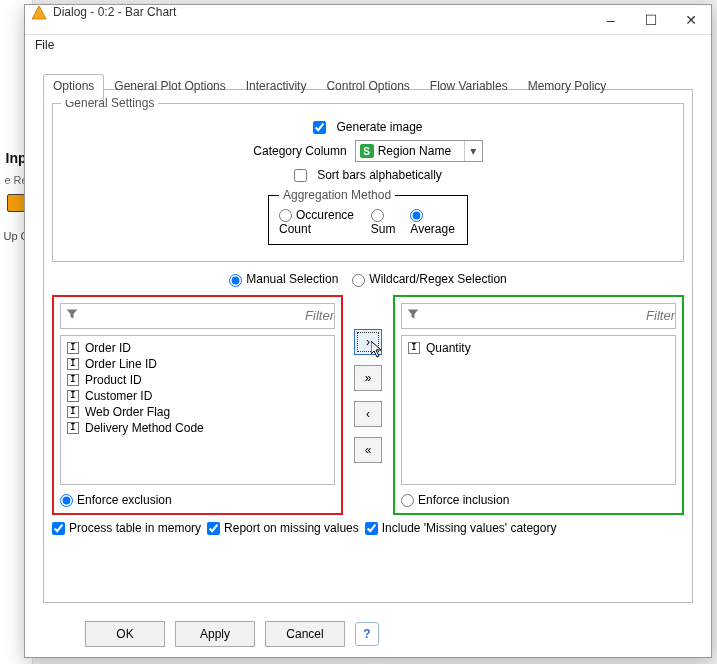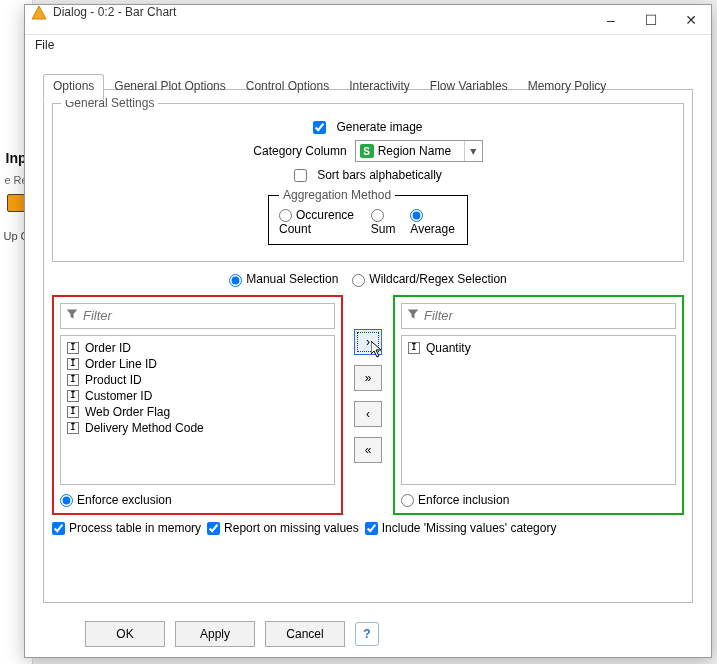--- a/index.html
+++ b/index.html
@@ -70,21 +70,21 @@
   .selection-row { display:flex; align-items:center; justify-content:center; gap:14px; margin:6px 0 8px 0;}
 
   .dual { display:flex; gap:10px; align-items:stretch; }
   .listbox { flex:1; border:2px solid; padding:6px; display:flex; flex-direction:column; }
   .listbox.red { border-color:#d81e1e; }
   .listbox.green { border-color:#17a820; }
   .filter {
     display:flex; align-items:center; border:1px solid #bbb; height:26px; margin-bottom:6px;
   }
   .filter .f-icon { width:22px; text-align:center; color:#666;}
-  .filter input { flex:1; border:none; outline:none; font-style:italic; color:#4c1d95; font-size:13px; height:100%; background:transparent; padding:0;}
+  .filter input { flex:1; border:none; outline:none; font-style:italic; color:#4c1d95; font-size:13px; height:100%; background:transparent; padding:0;text-align:right;}
   .list-area {
     flex:1; border:1px solid #bbb; background:#fff; padding:4px 6px; min-height:150px;
     overflow:auto;
   }
   .list-item { display:flex; align-items:center; gap:6px; padding:1px 0; font-size:12px;}
   .type-badge {
     width:12px;height:12px;border:1px solid #777; display:flex;align-items:center;justify-content:center;
     font-size:8px; font-weight:bold; font-family:monospace; line-height:1;
   }
   .enforce { margin-top:8px; display:flex; align-items:center;}
@@ -129,22 +129,22 @@
       <div class="winbtn">☐</div>
       <div class="winbtn">✕</div>
     </div>
   </div>
   <div class="menubar">File</div>
 
   <div class="content">
     <div class="tabs">
       <div class="tab active">Options</div>
       <div class="tab">General Plot Options</div>
+      <div class="tab">Interactivity</div>
       <div class="tab">Control Options</div>
-      <div class="tab">Interactivity</div>
       <div class="tab">Flow Variables</div>
       <div class="tab">Memory Policy</div>
     </div>
 
     <div class="panel">
       <fieldset class="general">
         <legend>General Settings</legend>
         <div class="row-center">
           <input type="checkbox" checked="" style="">
           <label>Generate image</label>

